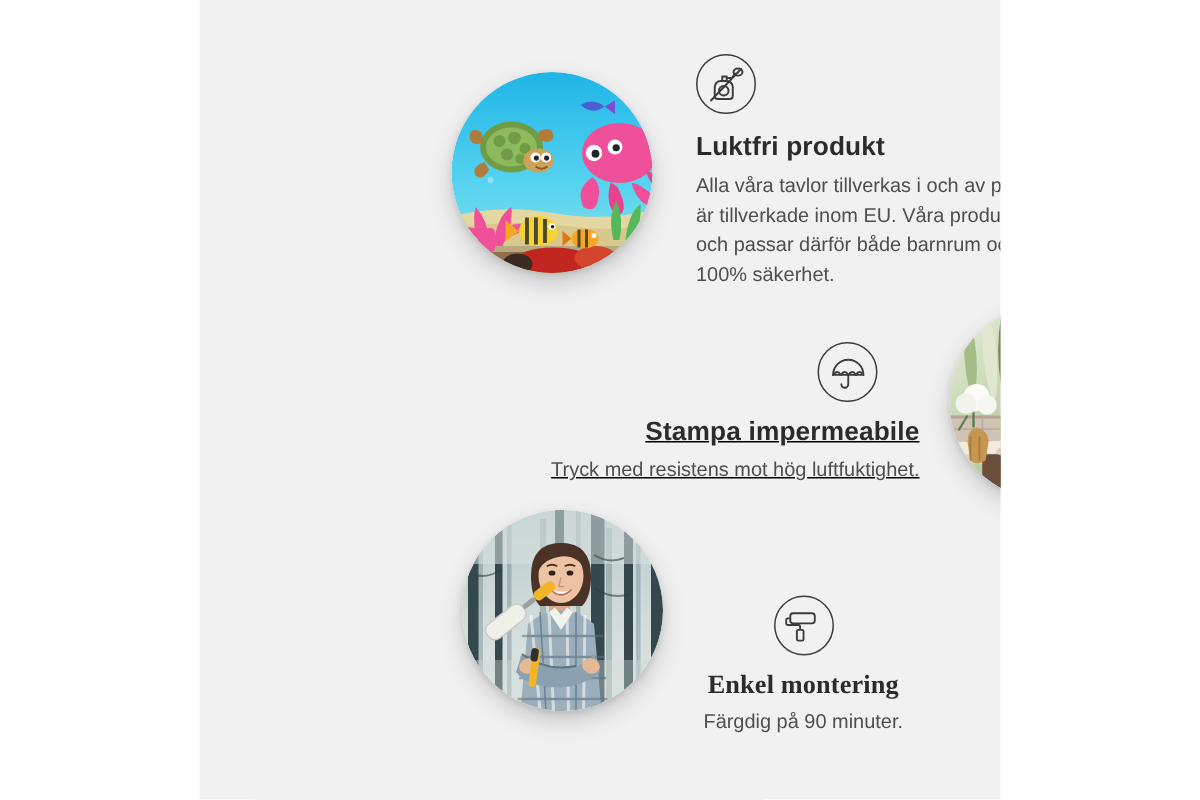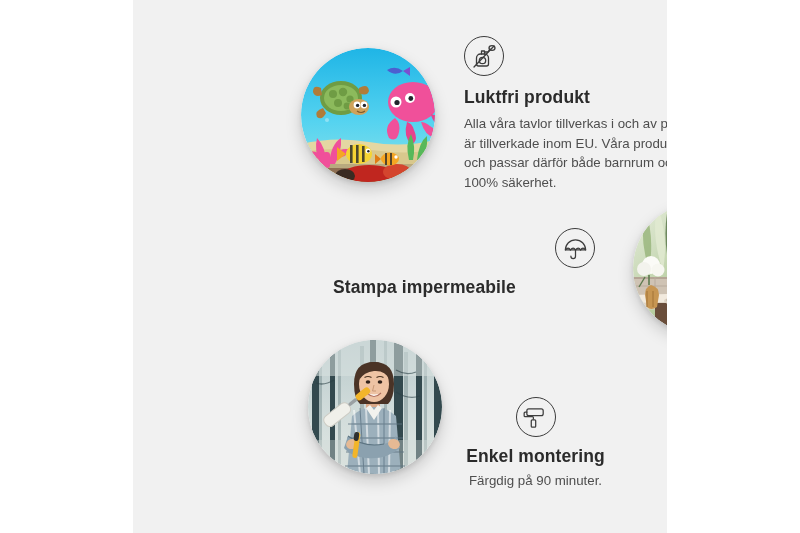--- a/index.html
+++ b/index.html
@@ -61,36 +61,37 @@
   }
 
   
   #feature-odourless { left: 331px; top: 36px; width: 300px; }
   #feature-odourless .icon-circle { margin-bottom: 11px; }
   #feature-odourless .f-title { margin-bottom: 6px; }
   #feature-odourless .f-body  { width: 292px; }
 
   
   #feature-waterproof {
-    left: 200px; top: 228px; width: 290px;
-    text-align: left;
+    left: 190px; top: 228px; width: 290px;
+    text-align: right;
+    text-decoration: underline;
   }
   #feature-waterproof .icon-circle {
     margin: 0 0 9px auto;
     margin-right: 28px;
   }
   #feature-waterproof .f-title { margin-bottom: 5px; }
 
   
   #feature-install {
     left: 295px; top: 397px; width: 215px;
     text-align: center;
   }
   #feature-install .icon-circle { margin: 0 auto 9px auto; }
-  #feature-install .f-title { margin-bottom: 4px; }
+  #feature-install .f-title { margin-bottom: 4px; font-family: Liberation Serif, serif; }
 
   
   .photo {
     position: absolute;
     border-radius: 50%;
     overflow: hidden;
     box-shadow: 0 7px 16px rgba(0,0,0,.17), 0 2px 5px rgba(0,0,0,.10);
   }
   .photo > svg { display: block; width: 100%; height: 100%; }
 
@@ -304,20 +305,21 @@
         <svg width="25" height="25" viewBox="0 0 26 26" fill="none" stroke="#3c3c3c" stroke-width="1.3" stroke-linecap="round" stroke-linejoin="round">
           <path d="M2.5 14.5a10.5 10.5 0 0 1 21 0z"></path>
           <path d="M2.5 14.5q3-4 5.2 0"></path>
           <path d="M7.7 14.5q3-4 5.3 0"></path>
           <path d="M13 14.5q3-4 5.3 0"></path>
           <path d="M18.3 14.5q2.4-4 5.2 0"></path>
           <path d="M13 14.5V21a2.4 2.4 0 0 1-4.8 0"></path>
         </svg>
       </div>
       <div class="f-title">Stampa impermeabile</div>
+      <div class="f-body">Tryck med resistens mot hög luftfuktighet.</div>
     </div>
 
     <div class="photo" id="photo-painter">
       <svg viewBox="0 0 134 134" xmlns="http://www.w3.org/2000/svg">
         <defs>
           <clipPath id="clipPaint">
               <circle cx="67" cy="67" r="67"></circle>
             </clipPath>
           <linearGradient id="forestG" x1="0" y1="0" x2="0" y2="1">
             <stop offset="0%" stop-color="#b9c9cb"></stop>

